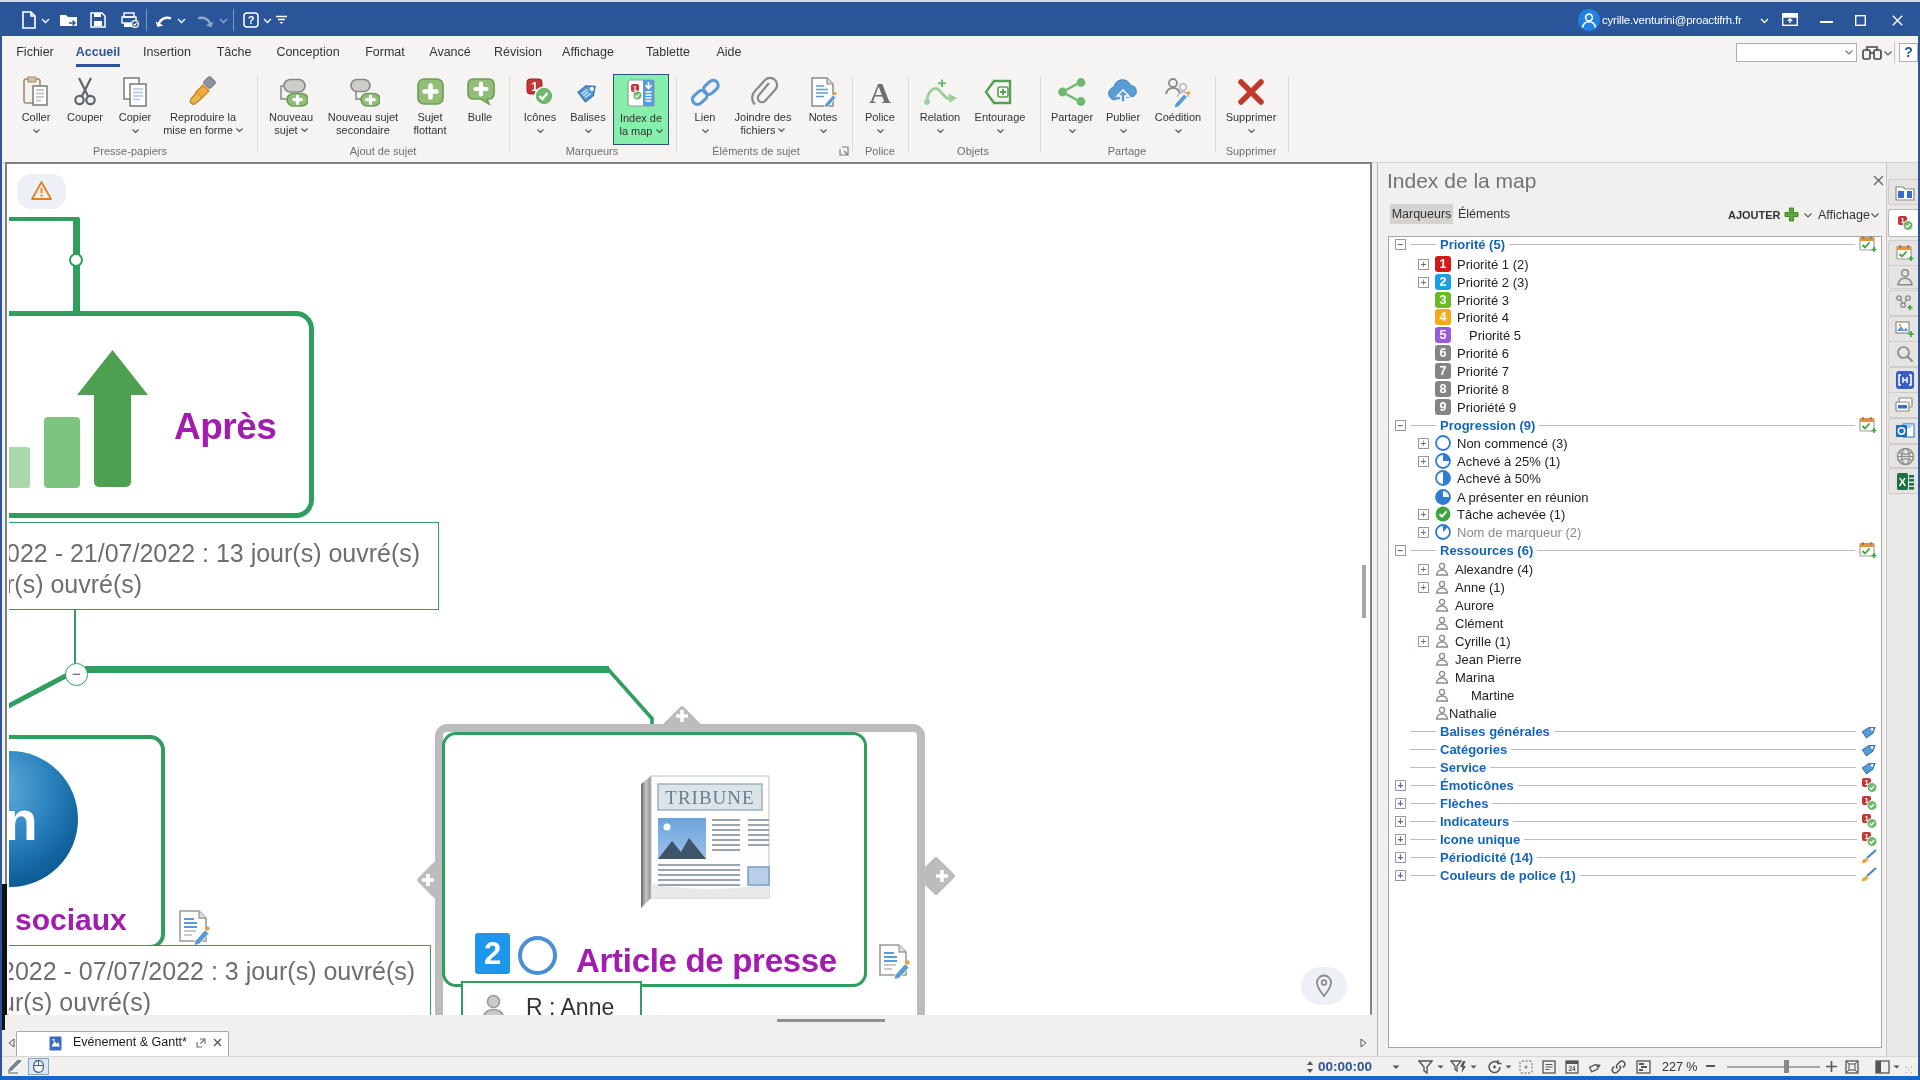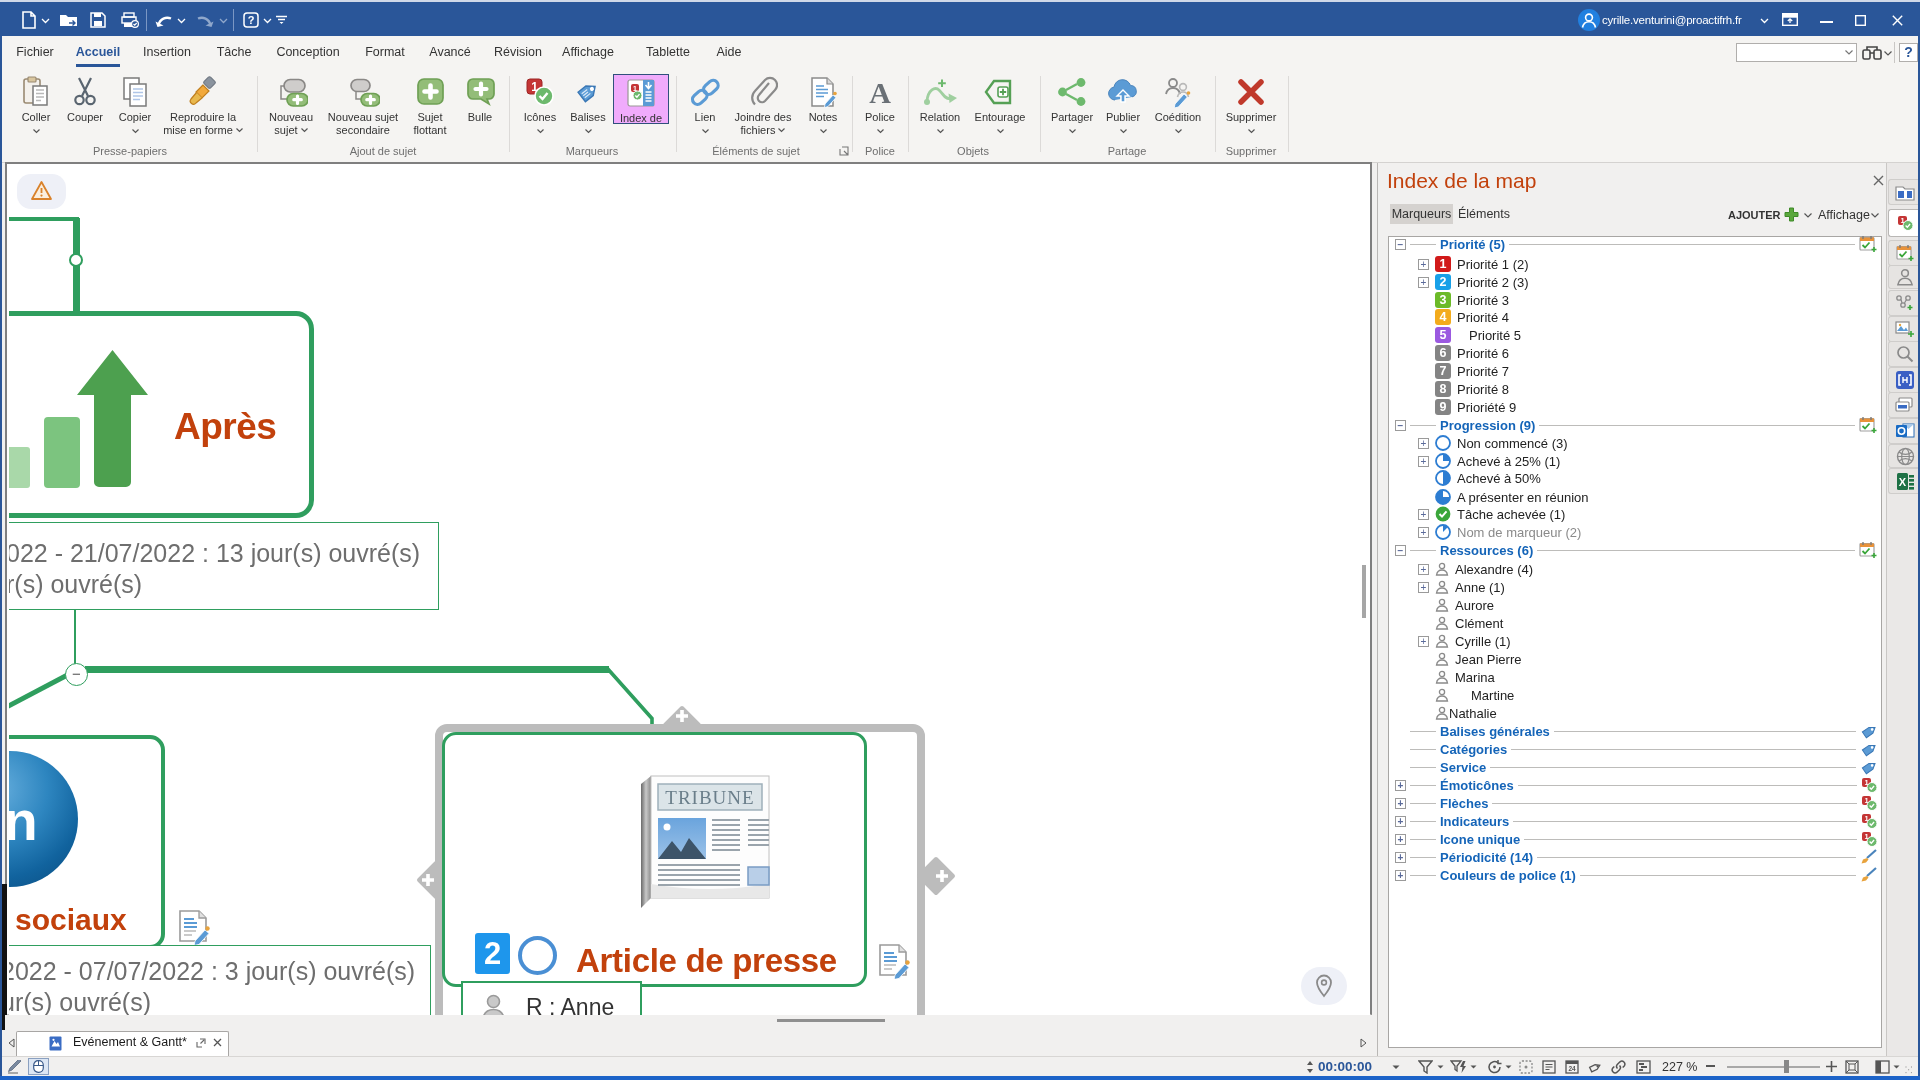--- a/index.html
+++ b/index.html
@@ -14,30 +14,30 @@
 .menuitem{position:absolute;top:0;height:34px;line-height:32px;font-size:12.5px;color:#333;text-align:center;}
 .menuitem.sel{color:#2a5699;font-weight:bold;}
 .menuitem.sel:after{content:"";position:absolute;left:10px;right:10px;bottom:3px;height:3px;background:#2a5699;}
 
 #ribbon{position:absolute;left:0;top:70px;width:1920px;height:93px;background:#f5f4f2;border-bottom:1px solid #d4d2d0;}
 .rsep{position:absolute;top:6px;height:76px;width:1px;background:#dcdad8;}
 .rgl{position:absolute;top:72px;height:18px;font-size:11px;color:#6e6e6e;text-align:center;line-height:18px;}
 .rbtn{position:absolute;top:4px;text-align:center;}
 .rbtn .ric{height:36px;display:flex;align-items:center;justify-content:center;}
 .rbtn .rlb{font-size:11px;color:#333;line-height:12.5px;margin-top:1px;}
-.rbtn.sel{background:#f0abfc;border:1px solid #30507c;height:50px;overflow:hidden;}
+.rbtn.sel{background:#86efac;border:1px solid #30507c;height:71px;overflow:hidden;}
 .chev{display:inline-block;width:7px;height:5px;vertical-align:middle;}
 .chevb{margin-top:1px;}
 svg{display:block;}
 .inlsvg svg{display:inline-block;}
 
 #canvwrap{position:absolute;left:5px;top:162px;width:1367px;height:853px;border:2px solid #7f7f7f;border-bottom:1px solid #c6c5c4;border-right-width:2px;background:#fff;}
 #canvas{position:absolute;left:2px;top:2px;width:1347px;height:849px;overflow:hidden;background:#fff;}
 #vscroll{position:absolute;left:1349px;top:2px;width:14px;height:849px;background:#fff;}
-.gtxt{color:#c2410c;font-weight:bold;}
+.gtxt{color:#a21caf;font-weight:bold;}
 .dtext{color:#6e6e6e;font-size:25px;line-height:31px;white-space:nowrap;}
 
 #panel{position:absolute;left:1377px;top:163px;width:509px;height:893px;background:#f1f0ef;border-left:1px solid #b9b7b5;}
 #pcontent{position:absolute;left:10px;top:73px;width:494px;height:812px;background:#fff;border:1px solid #a8a6a4;}
 .trow{position:absolute;height:18px;display:flex;align-items:center;font-size:13px;color:#222;white-space:nowrap;}
 .thdr{font-weight:bold;color:#1464b8;}
 .expbox{width:11px;height:11px;border:1px solid #9a9a9a;background:#fff;color:#5a6a9a;font-size:10px;line-height:9px;text-align:center;flex:none;}
 .ldr{height:1px;background:#bdbcba;flex:none;}
 .ldrf{height:1px;background:#bdbcba;flex:1;margin-right:4px;}
 .psq{width:16px;height:16px;border-radius:3px;color:#fff;font-weight:bold;font-size:12.5px;text-align:center;line-height:16px;flex:none;}
@@ -600,21 +600,21 @@
       </div>
       <div id="vscroll">
         <div class="abs" style="left:6px;top:399px;width:4px;height:53px;background:#a6a6a6"></div>
       </div>
     </div>
     <div class="abs" style="left:1px;top:884px;width:6px;height:147px;background:#111"></div>
     <div id="hscroll">
       <div class="abs" style="left:772px;top:4px;width:108px;height:3px;background:#8f8f8f"></div>
     </div>
     <div id="panel">
-      <div class="abs" style="left:9px;top:6px;font-size:21px;color:#c2410c">Index de la map</div>
+      <div class="abs" style="left:9px;top:6px;font-size:21px;color:#737373">Index de la map</div>
       <svg class="abs" style="left:495px;top:12px" width="11" height="11">
         <path d="M1 1 L10 10 M10 1 L1 10" stroke="#666" stroke-width="1.4"></path>
       </svg>
       <div class="abs" style="left:12px;top:41px;width:63px;height:20px;background:#d5d2cf;font-size:12.5px;color:#333;text-align:center;line-height:20px">Marqueurs</div>
       <div class="abs" style="left:78px;top:41px;width:56px;height:20px;font-size:12.5px;color:#333;text-align:center;line-height:20px">Éléments</div>
       <div class="abs" style="left:350px;top:46px;font-size:11px;font-weight:bold;color:#333">AJOUTER</div>
       <svg class="abs" style="left:406px;top:44px" width="15" height="15" viewBox="0 0 15 15">
         <path d="M5.5 1 h4 v4.5 h4.5 v4 h-4.5 v4.5 h-4 v-4.5 h-4.5 v-4 h4.5 z" fill="#5aa83c" stroke="#3f8a28" stroke-width="1"></path>
       </svg>
       <svg class="abs" style="left:426px;top:50px" width="8" height="5">

